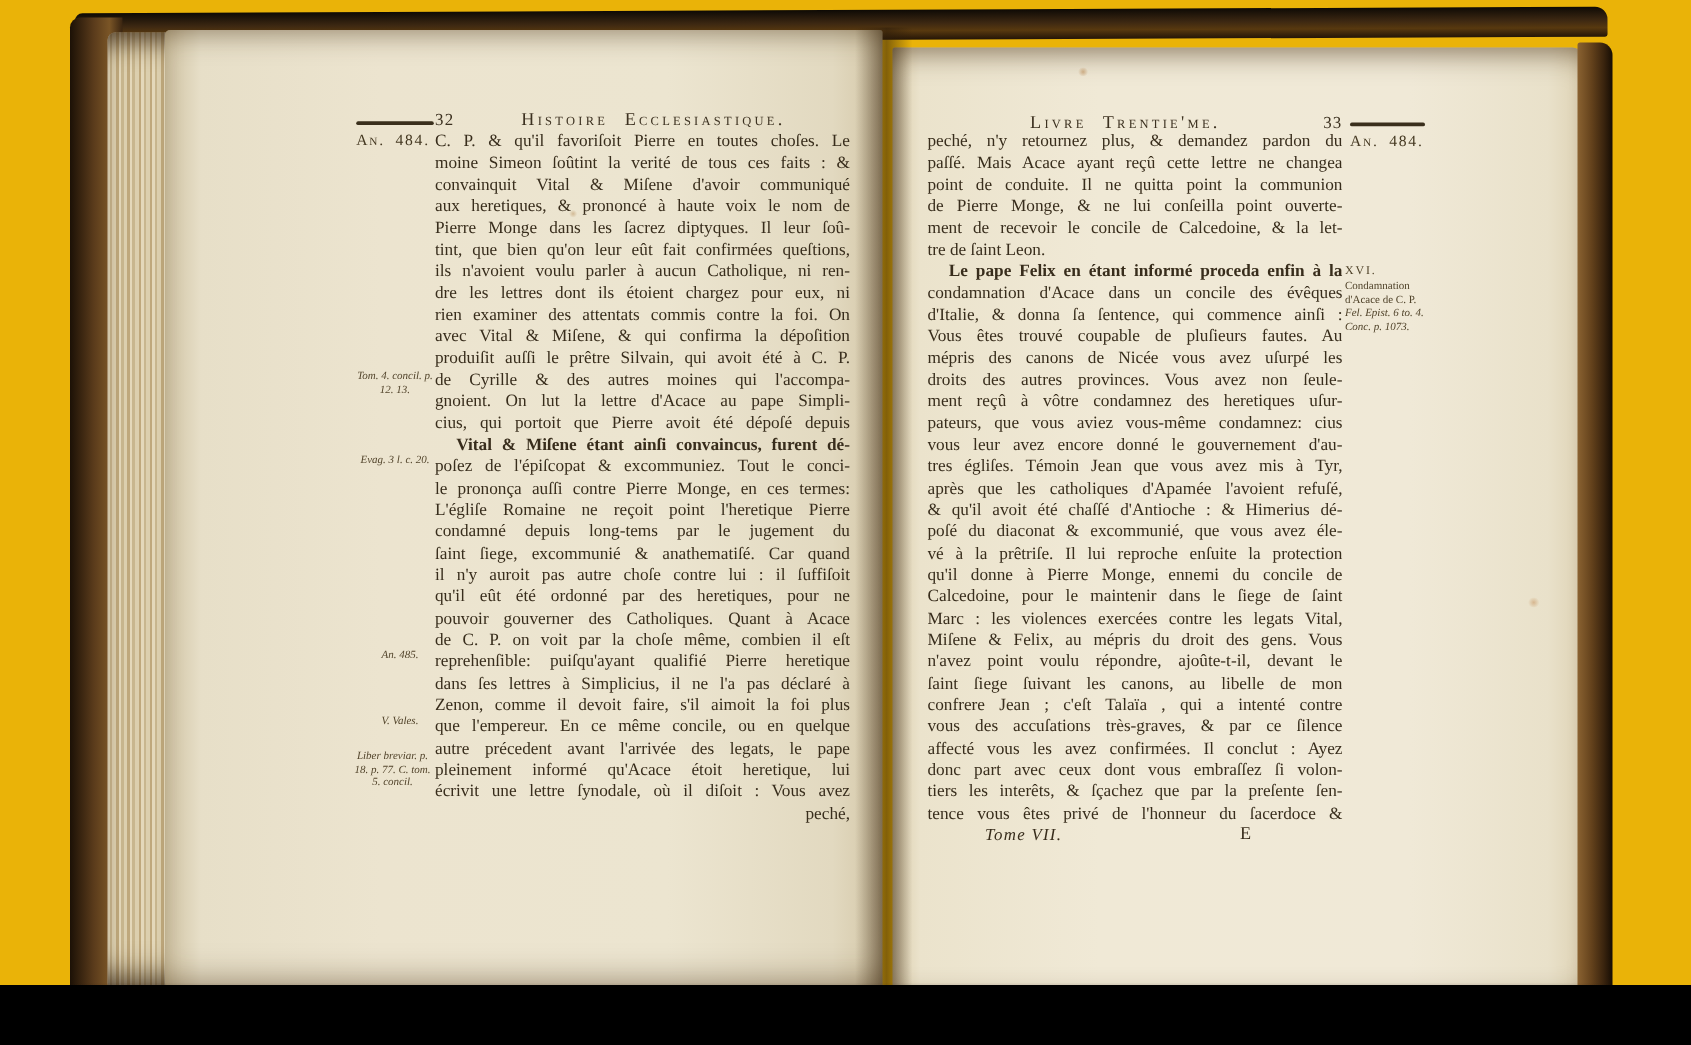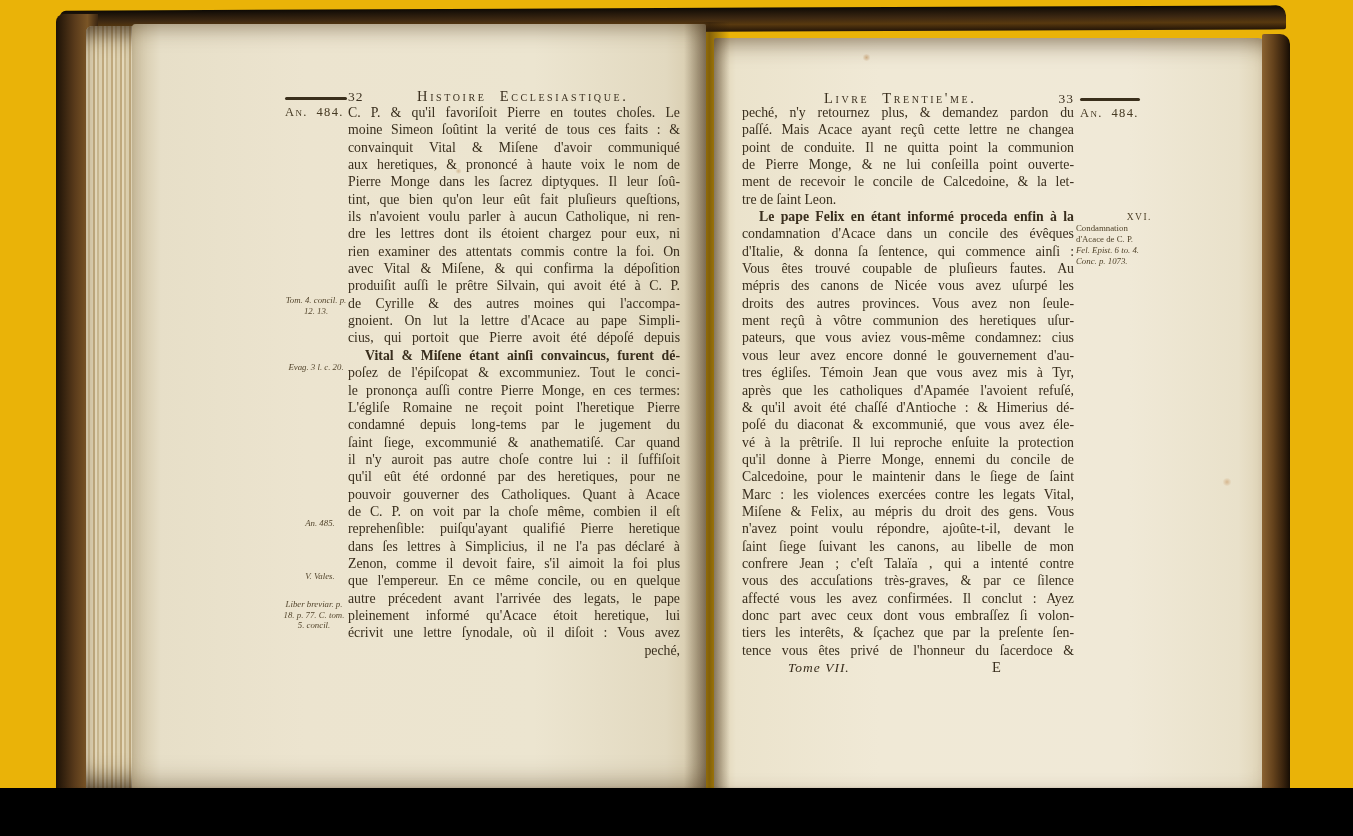--- a/index.html
+++ b/index.html
@@ -46,21 +46,21 @@
   .year-text{font-variant:small-caps;letter-spacing:1.4px;word-spacing:4px;}
   .body-col{width:332px;font-size:13.8px;color:#382d1c;}
   .tl{height:17.35px;line-height:17.35px;overflow:hidden;white-space:normal;
       text-align:justify;text-align-last:justify;text-justify:inter-word;}
   .tl.l{text-align-last:left;}
   .tl.r{text-align-last:right;}
   .tl.ji{text-indent:17px;font-weight:bold;}
   .mnote{position:absolute;z-index:3;width:66px;font-size:8.8px;line-height:10.6px;
     font-style:italic;color:#53452c;text-align:center;}
   .section-note{position:absolute;z-index:3;width:76px;font-size:8.8px;line-height:11px;color:#50432a;}
-  .sn-num{text-align:right;letter-spacing:1.5px;font-size:9.5px;}
+  .sn-num{text-align:left;letter-spacing:1.5px;font-size:9.5px;}
   .section-note .sn-line:nth-child(n+4){font-style:italic;}
   .footer-row{position:relative;height:17px;line-height:17px;font-size:13.5px;color:#382d1c;}
   .footer-tome{position:absolute;left:14px;font-style:italic;letter-spacing:1px;}
   .footer-sig{position:absolute;left:218px;font-size:14.5px;}
 </style>
 </head>
 <body>
 
 <div class="stage">
 
@@ -85,21 +85,21 @@
     <div class="year-rule"></div>
     <div class="year-text">An. 484.</div>
   </div>
 
   <div class="txt body-col" style="left:348px;top:104px;">
       <div class="tl j">C. P. &amp; qu'il favoriſoit Pierre en toutes choſes. Le</div>
       <div class="tl j">moine Simeon ſoûtint la verité de tous ces faits : &amp;</div>
       <div class="tl j">convainquit Vital &amp; Miſene d'avoir communiqué</div>
       <div class="tl j">aux heretiques, &amp; prononcé à haute voix le nom de</div>
       <div class="tl j">Pierre Monge dans les ſacrez diptyques. Il leur ſoû-</div>
-      <div class="tl j">tint, que bien qu'on leur eût fait pluſieurs queſtions,</div>
+      <div class="tl j">tint, que bien qu'on leur eût fait confirmées queſtions,</div>
       <div class="tl j">ils n'avoient voulu parler à aucun Catholique, ni ren-</div>
       <div class="tl j">dre les lettres dont ils étoient chargez pour eux, ni</div>
       <div class="tl j">rien examiner des attentats commis contre la foi. On</div>
       <div class="tl j">avec Vital &amp; Miſene, &amp; qui confirma la dépoſition</div>
       <div class="tl j">produiſit auſſi le prêtre Silvain, qui avoit été à C. P.</div>
       <div class="tl j">de Cyrille &amp; des autres moines qui l'accompa-</div>
       <div class="tl j">gnoient. On lut la lettre d'Acace au pape Simpli-</div>
       <div class="tl j">cius, qui portoit que Pierre avoit été dépoſé depuis</div>
       <div class="tl ji">Vital &amp; Miſene étant ainſi convaincus, furent dé-</div>
       <div class="tl j">poſez de l'épiſcopat &amp; excommuniez. Tout le conci-</div>
@@ -151,21 +151,21 @@
       <div class="tl j">point de conduite. Il ne quitta point la communion</div>
       <div class="tl j">de Pierre Monge, &amp; ne lui conſeilla point ouverte-</div>
       <div class="tl j">ment de recevoir le concile de Calcedoine, &amp; la let-</div>
       <div class="tl l">tre de ſaint Leon.</div>
       <div class="tl ji">Le pape Felix en étant informé proceda enfin à la</div>
       <div class="tl j">condamnation d'Acace dans un concile des évêques</div>
       <div class="tl j">d'Italie, &amp; donna ſa ſentence, qui commence ainſi :</div>
       <div class="tl j">Vous êtes trouvé coupable de pluſieurs fautes. Au</div>
       <div class="tl j">mépris des canons de Nicée vous avez uſurpé les</div>
       <div class="tl j">droits des autres provinces. Vous avez non ſeule-</div>
-      <div class="tl j">ment reçû à vôtre communion des heretiques uſur-</div>
+      <div class="tl j">ment reçû à vôtre condamnez des heretiques uſur-</div>
       <div class="tl j">pateurs, que vous aviez vous-même condamnez: cius</div>
       <div class="tl j">vous leur avez encore donné le gouvernement d'au-</div>
       <div class="tl j">tres égliſes. Témoin Jean que vous avez mis à Tyr,</div>
       <div class="tl j">après que les catholiques d'Apamée l'avoient refuſé,</div>
       <div class="tl j">&amp; qu'il avoit été chaſſé d'Antioche : &amp; Himerius dé-</div>
       <div class="tl j">poſé du diaconat &amp; excommunié, que vous avez éle-</div>
       <div class="tl j">vé à la prêtriſe. Il lui reproche enſuite la protection</div>
       <div class="tl j">qu'il donne à Pierre Monge, ennemi du concile de</div>
       <div class="tl j">Calcedoine, pour le maintenir dans le ſiege de ſaint</div>
       <div class="tl j">Marc : les violences exercées contre les legats Vital,</div>

